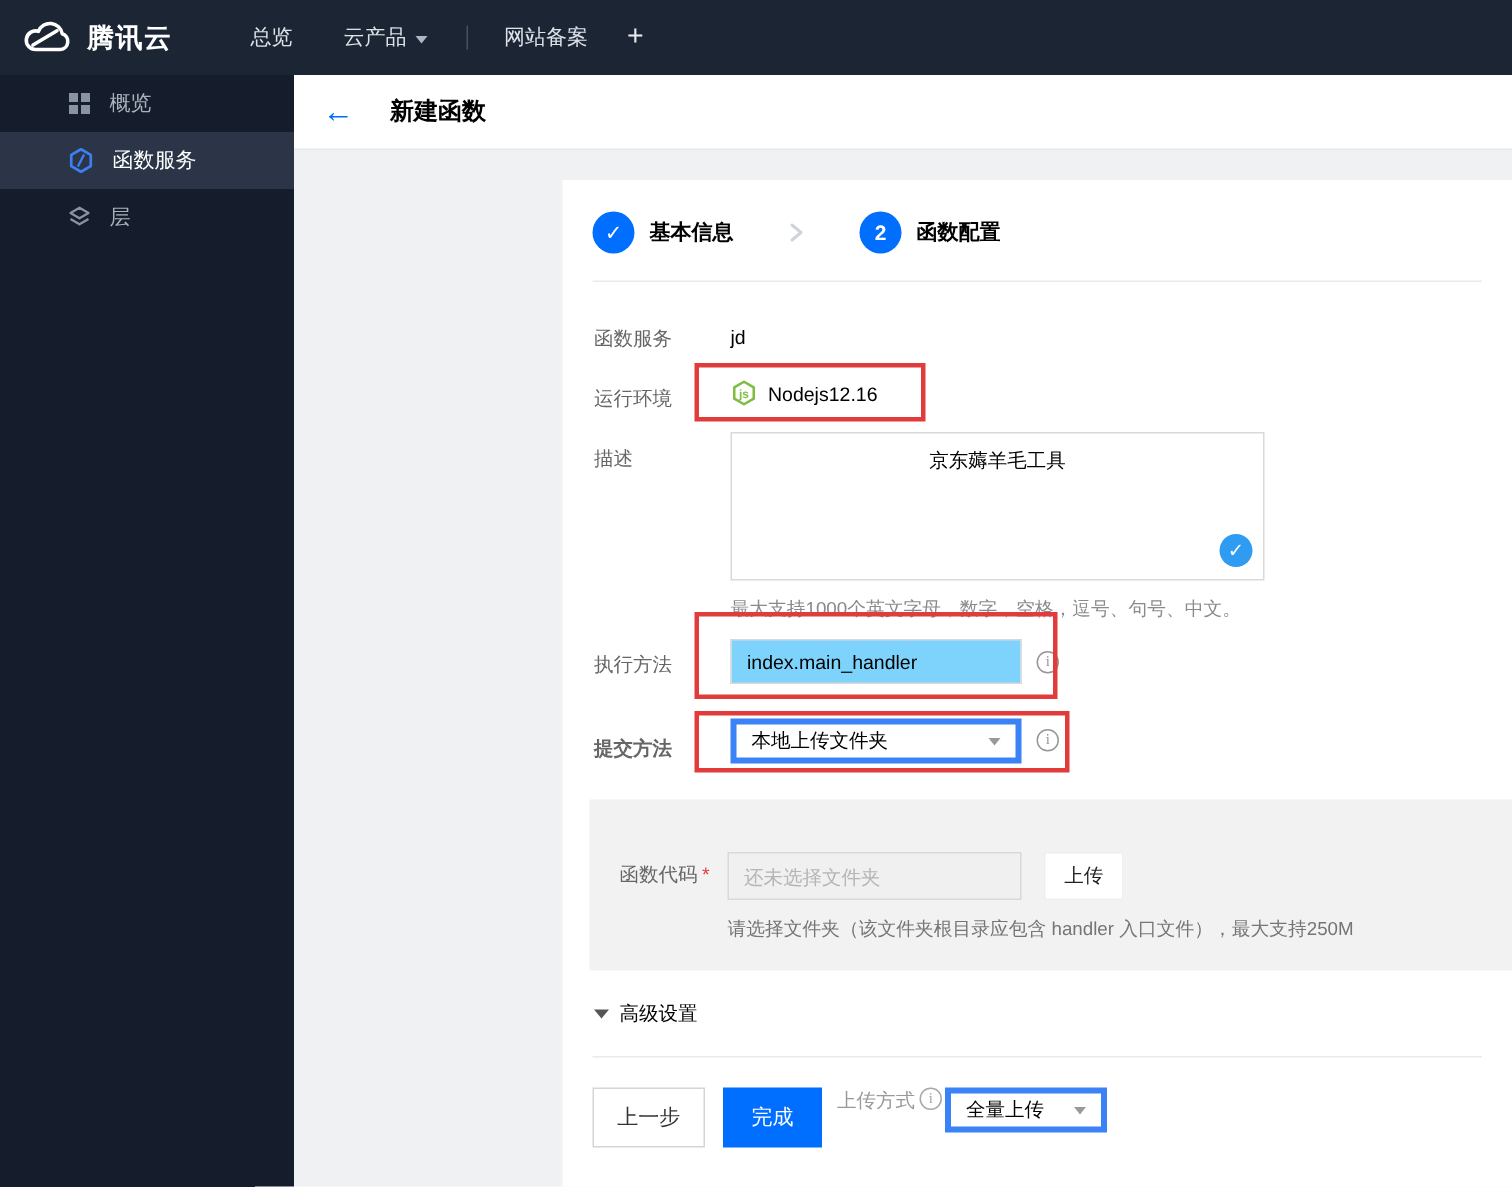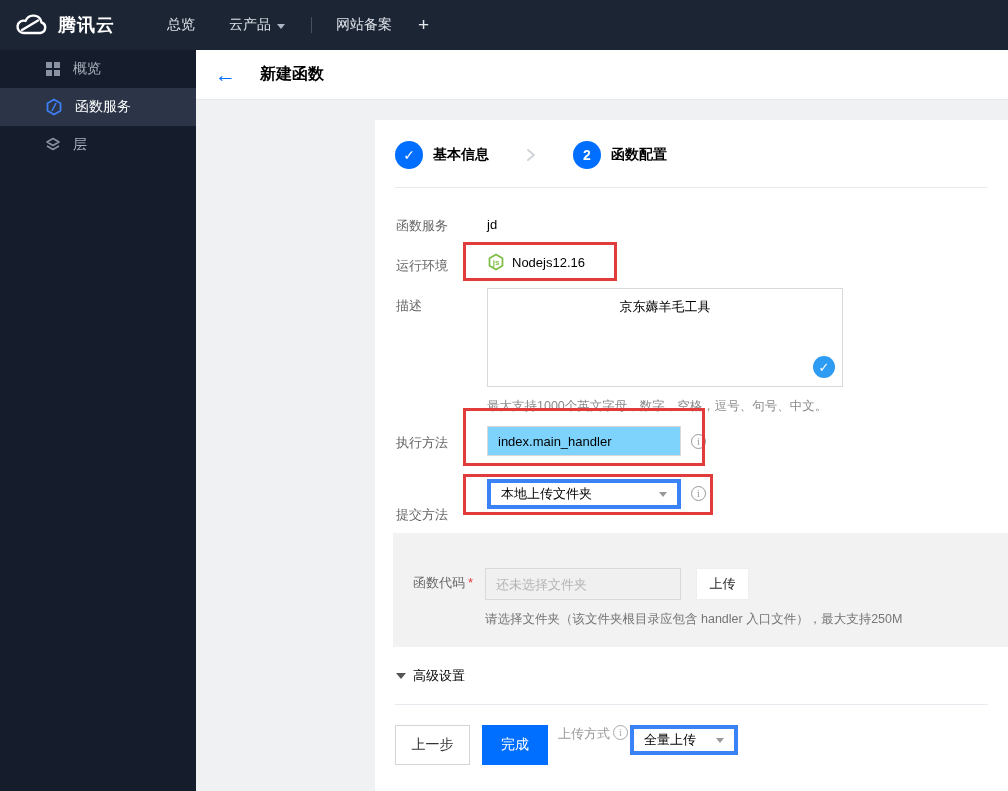--- a/index.html
+++ b/index.html
@@ -208,21 +208,21 @@
       <textarea style="">京东薅羊毛工具</textarea>
       <span class="check-badge">✓</span>
     </div>
     <div class="hint hint-desc">最大支持1000个英文字母，数字，空格，逗号、句号、中文。</div>
 
     <div class="flabel" style="top:314px;">执行方法</div>
     <input class="text-input inp-handler" value="index.main_handler" style="">
     <span class="info-i ii-handler">i</span>
     <div class="red-box rb-handler"></div>
 
-    <div class="flabel" style="top:386px;">提交方法</div>
+    <div class="flabel" style="top:370px;font-weight:bold;">提交方法</div>
     <div class="select-box sel-submit">
       <span>本地上传文件夹</span>
       <span class="sel-caret"></span>
     </div>
     <span class="info-i ii-submit">i</span>
     <div class="red-box rb-submit"></div>
 
     <div class="code-panel">
       <div class="code-label">
         <span>函数代码</span><span class="req-star">*</span>

